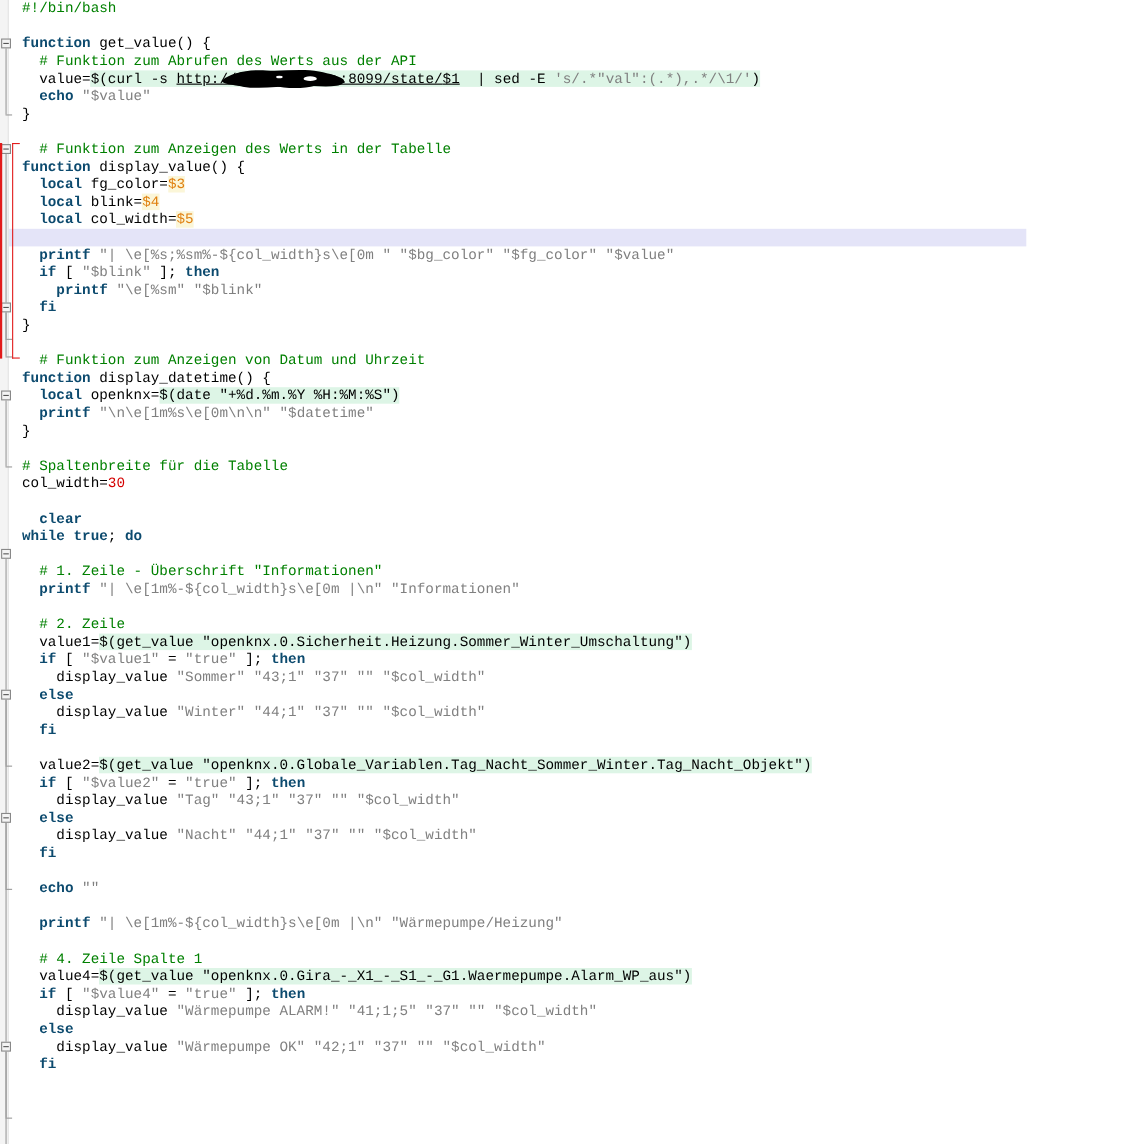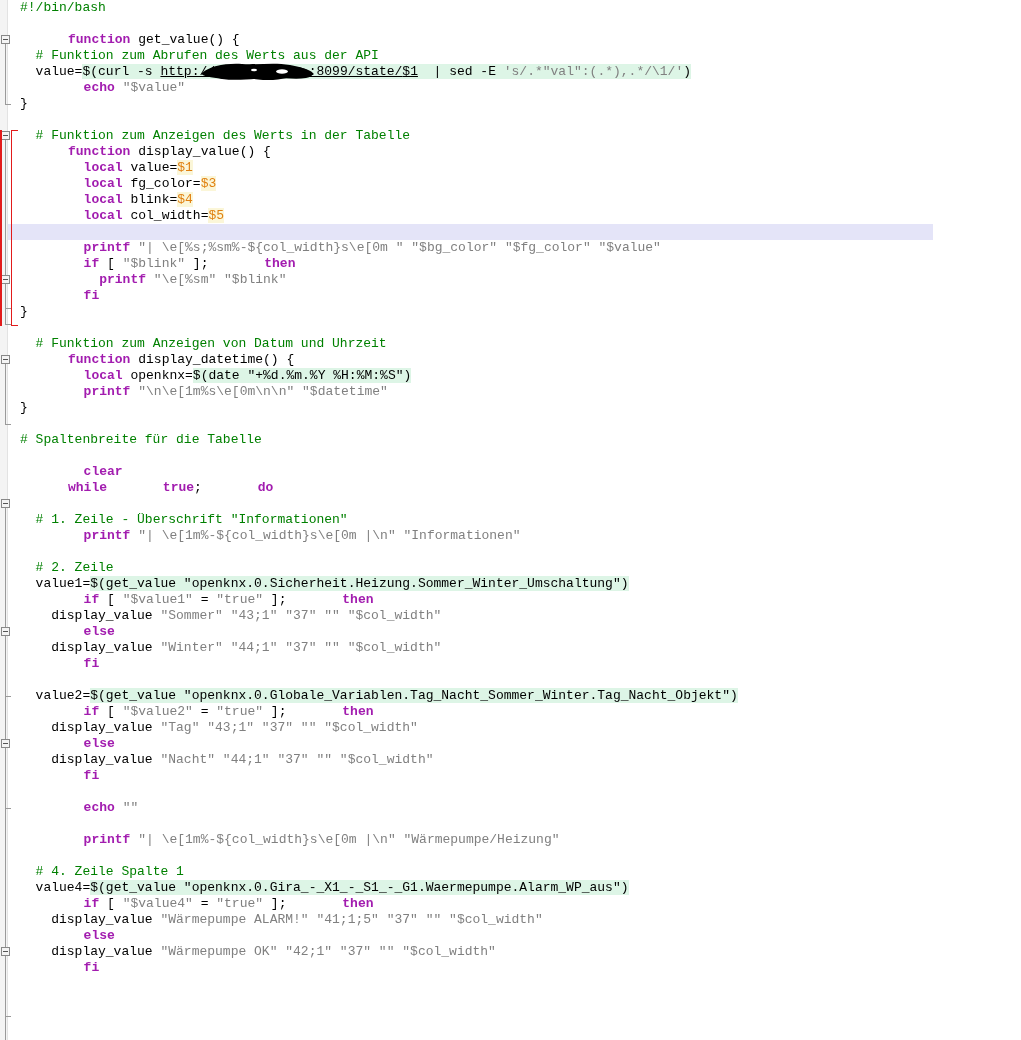--- a/index.html
+++ b/index.html
@@ -129,21 +129,21 @@
     white-space: pre;
     padding-left: 20px;
     color: #000000;
   }
   .line.current {
     background: #e4e4f8;
   }
   .line-inner { display: inline; }
 
   
-  .kw   { color: #a21caf; font-weight: bold; margin-left: 48px; }   
+  .kw   { color: #0c4a6e; font-weight: bold; }   
   .cm   { color: #008000; }                      
   .str  { color: #808080; }                      
   .num  { color: #d40000; }                      
   .var  { color: #e08010; background: #fbf6d8; } 
   .plain{ color: #000000; }
   .subst{ background: #ddf5e6; }                 
   .url  { text-decoration: underline; }
 
   
   .redaction {
@@ -164,38 +164,38 @@
       <div class="line"><span class="line-inner"><span class="cm">#!/bin/bash</span></span></div>
       <div class="line"><span class="line-inner"><span class="plain"></span></span></div>
       <div class="line"><span class="line-inner"><span class="kw">function</span><span class="plain"> get_value() {</span></span></div>
       <div class="line"><span class="line-inner"><span class="plain">  </span><span class="cm"># Funktion zum Abrufen des Werts aus der API</span></span></div>
       <div class="line"><span class="line-inner"><span class="plain">  </span><span class="plain">value=</span><span class="subst"><span class="plain">$(</span><span class="plain">curl</span><span class="plain"> -s </span><span class="url plain"><span class="plain">http://</span><span class="plain">            </span><span class="plain">:8099/state/</span><span class="plain">$1</span></span><span class="plain">  | sed -E </span><span class="str">'s/.*"val":(.*),.*/\1/'</span><span class="plain">)</span></span></span></div>
       <div class="line"><span class="line-inner"><span class="plain">  </span><span class="kw">echo</span><span class="plain"> </span><span class="str">"$value"</span></span></div>
       <div class="line"><span class="line-inner"><span class="plain">}</span></span></div>
       <div class="line"><span class="line-inner"><span class="plain"></span></span></div>
       <div class="line"><span class="line-inner"><span class="plain">  </span><span class="cm"># Funktion zum Anzeigen des Werts in der Tabelle</span></span></div>
       <div class="line"><span class="line-inner"><span class="kw">function</span><span class="plain"> display_value() {</span></span></div>
-      <div class="line"><span class="line-inner"><span class="plain">  </span><span class="kw">local</span><span class="plain"> value=</span><span class="var">$1</span></span></div>
       <div class="line"><span class="line-inner"><span class="plain">  </span><span class="kw">local</span><span class="plain"> fg_color=</span><span class="var">$3</span></span></div>
       <div class="line"><span class="line-inner"><span class="plain">  </span><span class="kw">local</span><span class="plain"> blink=</span><span class="var">$4</span></span></div>
       <div class="line"><span class="line-inner"><span class="plain">  </span><span class="kw">local</span><span class="plain"> col_width=</span><span class="var">$5</span></span></div>
       <div class="line current"><span class="line-inner"><span class="plain"></span></span></div>
       <div class="line"><span class="line-inner"><span class="plain">  </span><span class="kw">printf</span><span class="plain"> </span><span class="str">"| \e[%s;%sm%-${col_width}s\e[0m " "$bg_color" "$fg_color" "$value"</span></span></div>
       <div class="line"><span class="line-inner"><span class="plain">  </span><span class="kw">if</span><span class="plain"> [ </span><span class="str">"$blink"</span><span class="plain"> ]; </span><span class="kw">then</span></span></div>
       <div class="line"><span class="line-inner"><span class="plain">    </span><span class="kw">printf</span><span class="plain"> </span><span class="str">"\e[%sm" "$blink"</span></span></div>
       <div class="line"><span class="line-inner"><span class="plain">  </span><span class="kw">fi</span></span></div>
       <div class="line"><span class="line-inner"><span class="plain">}</span></span></div>
       <div class="line"><span class="line-inner"><span class="plain"></span></span></div>
       <div class="line"><span class="line-inner"><span class="plain">  </span><span class="cm"># Funktion zum Anzeigen von Datum und Uhrzeit</span></span></div>
       <div class="line"><span class="line-inner"><span class="kw">function</span><span class="plain"> display_datetime() {</span></span></div>
       <div class="line"><span class="line-inner"><span class="plain">  </span><span class="kw">local</span><span class="plain"> openknx=</span><span class="subst plain">$(date "+%d.%m.%Y %H:%M:%S")</span></span></div>
       <div class="line"><span class="line-inner"><span class="plain">  </span><span class="kw">printf</span><span class="plain"> </span><span class="str">"\n\e[1m%s\e[0m\n\n" "$datetime"</span></span></div>
       <div class="line"><span class="line-inner"><span class="plain">}</span></span></div>
       <div class="line"><span class="line-inner"><span class="plain"></span></span></div>
       <div class="line"><span class="line-inner"><span class="cm"># Spaltenbreite für die Tabelle</span></span></div>
+      <div class="line"><span class="line-inner"><span class="plain">col_width=</span><span class="num">30</span></span></div>
       <div class="line"><span class="line-inner"><span class="plain"></span></span></div>
       <div class="line"><span class="line-inner"><span class="plain">  </span><span class="kw">clear</span></span></div>
       <div class="line"><span class="line-inner"><span class="kw">while</span><span class="plain"> </span><span class="kw">true</span><span class="plain">; </span><span class="kw">do</span></span></div>
       <div class="line"><span class="line-inner"><span class="plain"></span></span></div>
       <div class="line"><span class="line-inner"><span class="plain">  </span><span class="cm"># 1. Zeile - Überschrift "Informationen"</span></span></div>
       <div class="line"><span class="line-inner"><span class="plain">  </span><span class="kw">printf</span><span class="plain"> </span><span class="str">"| \e[1m%-${col_width}s\e[0m |\n" "Informationen"</span></span></div>
       <div class="line"><span class="line-inner"><span class="plain"></span></span></div>
       <div class="line"><span class="line-inner"><span class="plain">  </span><span class="cm"># 2. Zeile</span></span></div>
       <div class="line"><span class="line-inner"><span class="plain">  </span><span class="plain">value1=</span><span class="subst"><span class="plain">$(</span><span class="plain">get_value </span><span class="plain">"openknx.0.Sicherheit.Heizung.Sommer_Winter_Umschaltung"</span><span class="plain">)</span></span></span></div>
       <div class="line"><span class="line-inner"><span class="plain">  </span><span class="kw">if</span><span class="plain"> [ </span><span class="str">"$value1"</span><span class="plain"> = </span><span class="str">"true"</span><span class="plain"> ]; </span><span class="kw">then</span></span></div>

